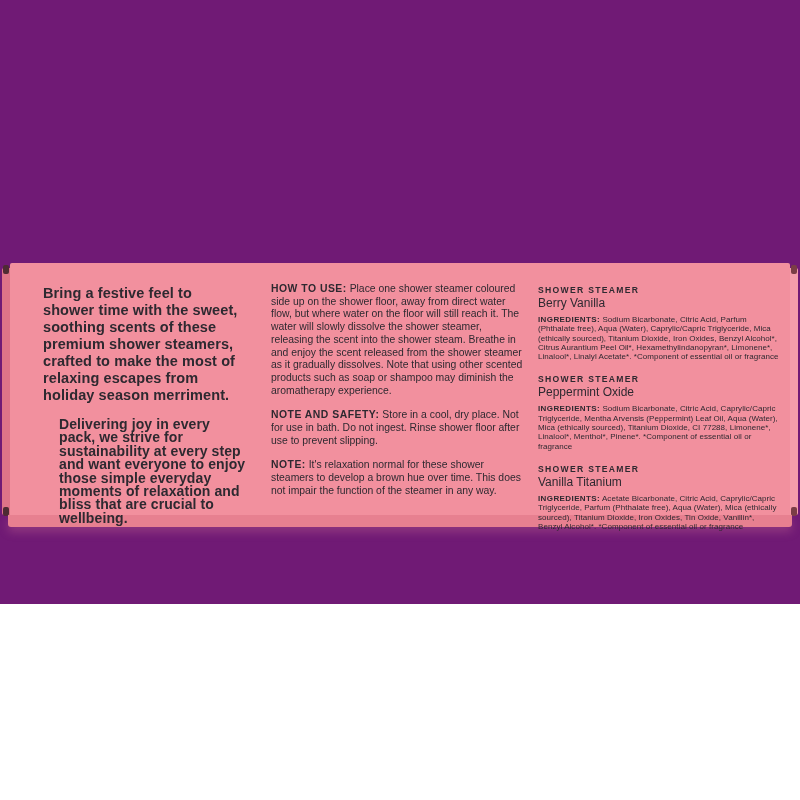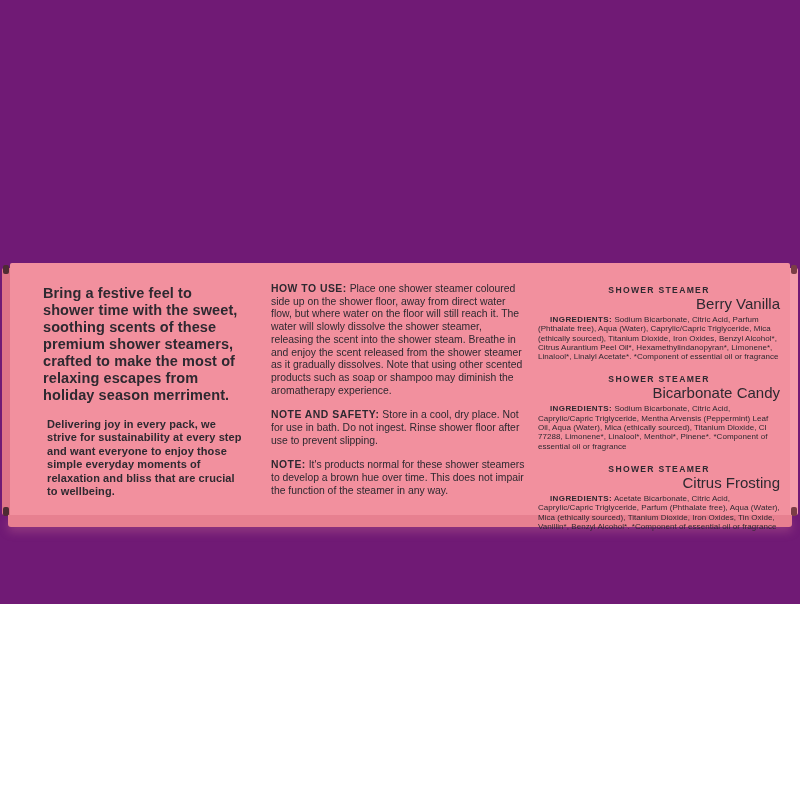--- a/index.html
+++ b/index.html
@@ -84,63 +84,60 @@
   .col-right { left: 528px; top: 22px; width: 242px; }
 
   .intro-lead {
     font-size: 14.5px;
     line-height: 17px;
     font-weight: bold;
     letter-spacing: 0.1px;
     margin: 0;
   }
   .intro-sub {
-    font-size: 11px;
+    font-size: 14px;
     line-height: 13.4px;
     font-weight: bold;
     letter-spacing: 0.1px;
-    margin: 14px 0 0 4px;
+    margin: 14px 0 0 16px;
   }
   .mid-para {
     font-size: 10.4px;
     line-height: 12.7px;
     margin: 0 0 12px 0;
   }
   .mid-para:last-child { margin-bottom: 0; }
   .mid-label {
     font-weight: bold;
     letter-spacing: 0.5px;
     margin-top: 30px;
   }
   .variant {
     margin: 0 0 13px 0;
   }
   .variant-heading {
     font-size: 8.6px;
     font-weight: bold;
     letter-spacing: 1.3px;
     line-height: 10px;
-    text-align: center;
   }
   .variant-name {
-    font-size: 15px;
+    font-size: 12px;
     line-height: 13px;
     margin-top: 2px;
-    text-align: right;
   }
   .variant-ing {
     font-size: 8px;
     line-height: 9.3px;
     letter-spacing: 0.05px;
     margin-top: 5px;
   }
   .ing-label {
     font-weight: bold;
     letter-spacing: 0.4px;
-    margin-left: 12px;
   }
 </style>
 </head>
 <body>
 
 <div class="stage">
 
   <div class="box">
 
     <div class="edge-left"></div>
@@ -156,40 +153,40 @@
       <div class="col col-intro">
         <p class="intro-lead">Bring a festive feel to shower time with the sweet, soothing scents of these premium shower steamers, crafted to make the most of relaxing escapes from holiday season merriment.</p>
         <p class="intro-sub">Delivering joy in every pack, we strive for sustainability at every step and want everyone to enjoy those simple everyday moments of relaxation and bliss that are crucial to wellbeing.</p>
       </div>
 
       <div class="col col-mid">
         <p class="mid-para"><span class="mid-label">HOW TO USE:</span> <span>Place one shower steamer coloured side up on the shower floor, away from direct water flow, but where water on the floor will still reach it. The water will slowly dissolve the shower steamer, releasing the scent into the shower steam. Breathe in and enjoy the scent released from the shower steamer as it gradually dissolves. Note that using other scented products such as soap or shampoo may diminish the aromatherapy experience.</span></p>
 
         <p class="mid-para"><span class="mid-label">NOTE AND SAFETY:</span> <span>Store in a cool, dry place. Not for use in bath. Do not ingest. Rinse shower floor after use to prevent slipping.</span></p>
 
-        <p class="mid-para"><span class="mid-label">NOTE:</span> <span>It's products normal for these shower steamers to develop a brown hue over time. This does not impair the function of the steamer in any way.</span></p>
+        <p class="mid-para"><span class="mid-label">NOTE:</span> <span>It's relaxation normal for these shower steamers to develop a brown hue over time. This does not impair the function of the steamer in any way.</span></p>
       </div>
 
       <div class="col col-right">
 
         <div class="variant">
           <div class="variant-heading">SHOWER STEAMER</div>
           <div class="variant-name">Berry Vanilla</div>
           <div class="variant-ing"><span class="ing-label">INGREDIENTS:</span> <span>Sodium Bicarbonate, Citric Acid, Parfum (Phthalate free), Aqua (Water), Caprylic/Capric Triglyceride, Mica (ethically sourced), Titanium Dioxide, Iron Oxides, Benzyl Alcohol*, Citrus Aurantium Peel Oil*, Hexamethylindanopyran*, Limonene*, Linalool*, Linalyl Acetate*. *Component of essential oil or fragrance</span></div>
         </div>
 
         <div class="variant">
           <div class="variant-heading">SHOWER STEAMER</div>
-          <div class="variant-name">Bicarbonate Candy</div>
+          <div class="variant-name">Peppermint Oxide</div>
           <div class="variant-ing"><span class="ing-label">INGREDIENTS:</span> <span>Sodium Bicarbonate, Citric Acid, Caprylic/Capric Triglyceride, Mentha Arvensis (Peppermint) Leaf Oil, Aqua (Water), Mica (ethically sourced), Titanium Dioxide, CI 77288, Limonene*, Linalool*, Menthol*, Pinene*. *Component of essential oil or fragrance</span></div>
         </div>
 
         <div class="variant">
           <div class="variant-heading">SHOWER STEAMER</div>
-          <div class="variant-name">Citrus Frosting</div>
+          <div class="variant-name">Vanilla Titanium</div>
           <div class="variant-ing"><span class="ing-label">INGREDIENTS:</span> <span>Acetate Bicarbonate, Citric Acid, Caprylic/Capric Triglyceride, Parfum (Phthalate free), Aqua (Water), Mica (ethically sourced), Titanium Dioxide, Iron Oxides, Tin Oxide, Vanillin*, Benzyl Alcohol*. *Component of essential oil or fragrance</span></div>
         </div>
 
       </div>
 
     </div>
   </div>
 </div>
 
 </body></html>

